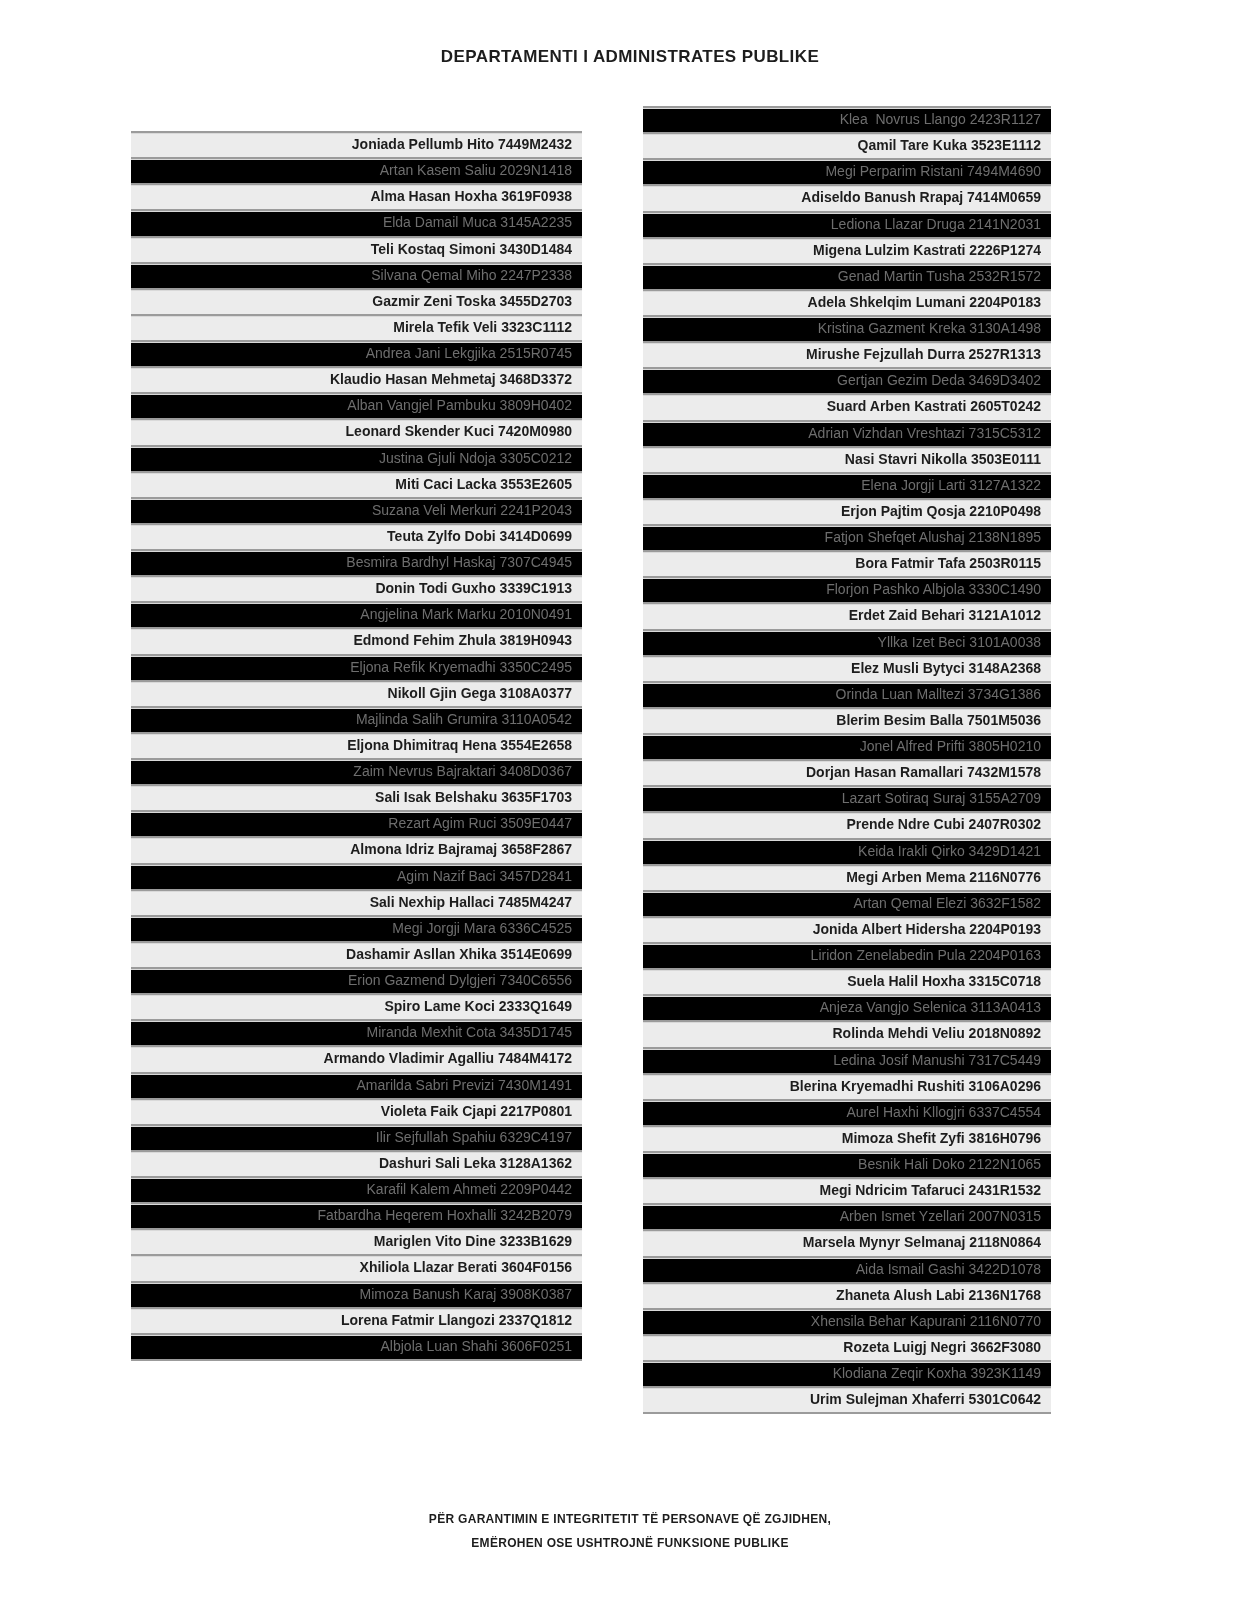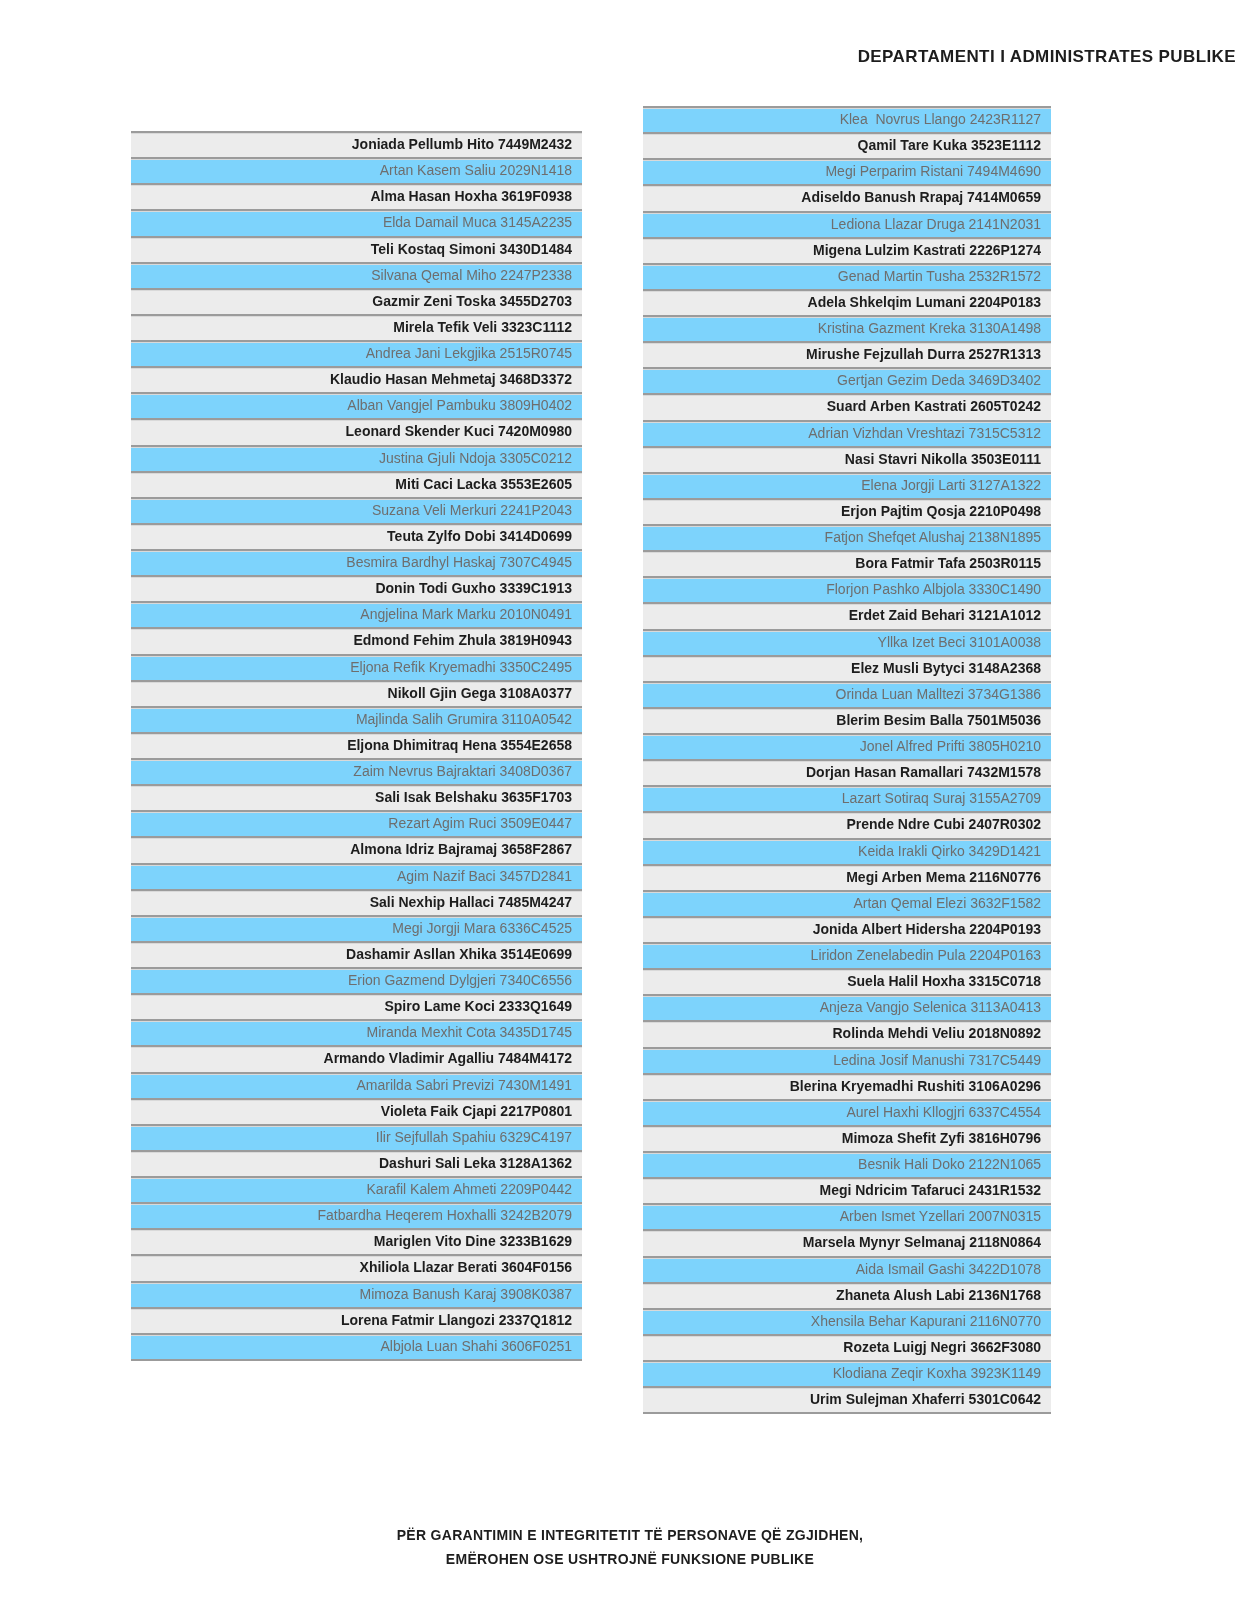--- a/index.html
+++ b/index.html
@@ -4,21 +4,21 @@
 <style>
   html,body{margin:0;padding:0;}
   body{
     width:1236px;height:1600px;background:#ffffff;
     font-family:"Liberation Sans","DejaVu Sans",sans-serif;
     position:relative;overflow:hidden;
   }
   .page{position:absolute;inset:0;}
   .title{
     position:absolute;top:47px;left:24px;width:1212px;
-    text-align:right;font-size:17px;font-weight:bold;
+    text-align:center;font-size:17px;font-weight:bold;
     letter-spacing:0.4px;color:var(--text-dark,#151515);
   }
   .col{
     position:absolute;top:106px;
     border-bottom:2px solid var(--line,#9b9b9b);
   }
   .col-left{left:131px;width:451px;margin-top:25px;}
   .col-right{left:643px;width:408px;}
   .row{
     height:26.14px;box-sizing:border-box;
@@ -27,28 +27,28 @@
     text-align:right;padding-right:10px;
     font-size:14px;line-height:23px;
     white-space:pre;overflow:hidden;
   }
   .row.shaded{
     background:var(--shade,#ececec);
     color:var(--text-dark,#1d1d1d);
     font-weight:bold;
   }
   .row.plain{
-    background:#7dd3fc;
+    background:#000000;
     color:var(--text-muted,#6e6e6e);
     font-weight:normal;
   }
   .footer{
     position:absolute;top:1507px;left:24px;width:1212px;
-    text-align:center;font-size:14px;font-weight:bold;
-    line-height:24px;letter-spacing:0.3px;color:var(--text-dark,#151515);margin-top:16px;
+    text-align:center;font-size:12px;font-weight:bold;
+    line-height:24px;letter-spacing:0.3px;color:var(--text-dark,#151515);
   }
 </style>
 </head>
 <body>
 
 <div class="page">
   <div class="title">DEPARTAMENTI I ADMINISTRATES PUBLIKE</div>
   <div class="col col-left">
       <div class="row shaded">Joniada Pellumb Hito 7449M2432</div>
       <div class="row plain">Artan Kasem Saliu 2029N1418</div>

